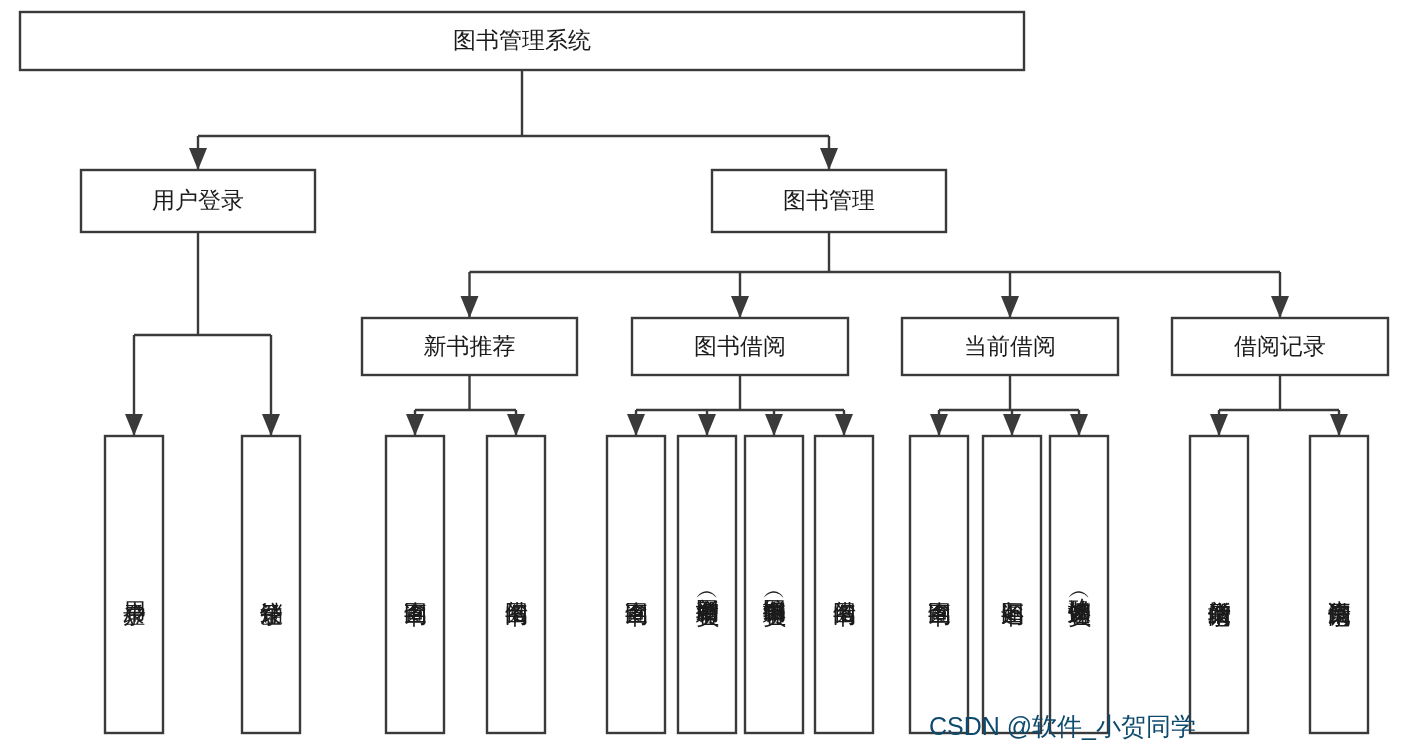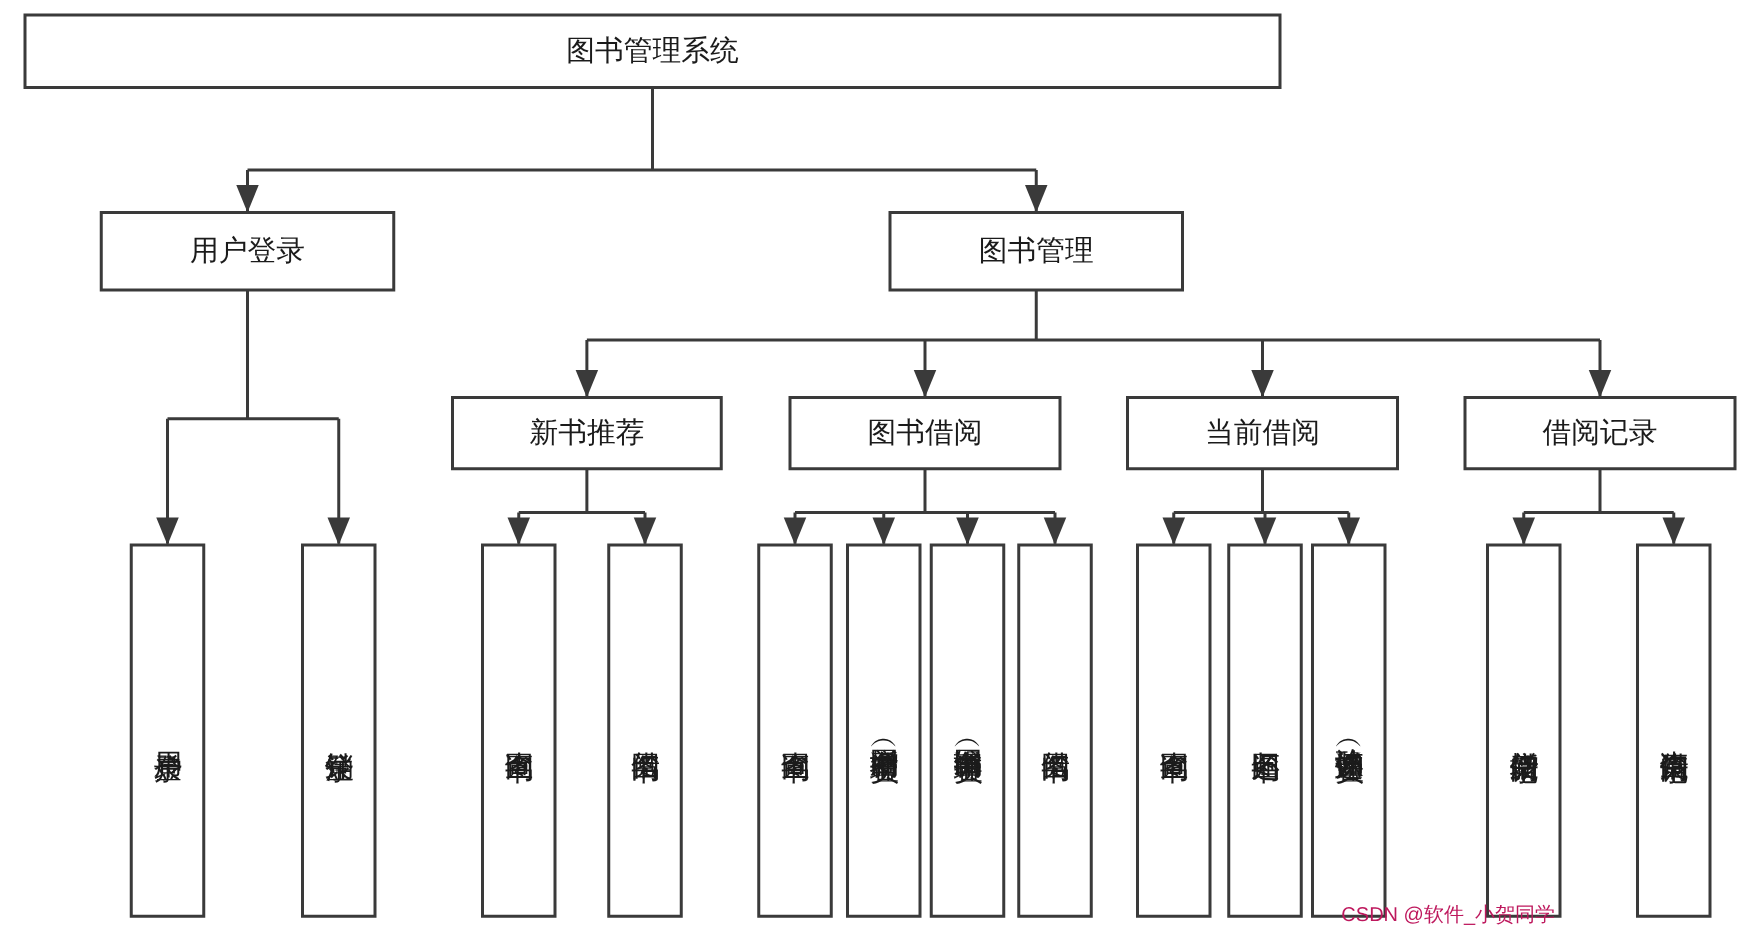--- a/index.html
+++ b/index.html
@@ -11,21 +11,20 @@
     width: 1405px;
     height: 747px;
     font-family: "Liberation Sans", "DejaVu Sans", sans-serif;
     overflow: hidden;
     position: relative;
   }
   #diagram-root {
     position: relative;
     width: 1216px;
     height: 747px;
-    padding-left: 36px;
   }
   svg.diagram-canvas {
     position: absolute;
     top: 0;
     left: 0;
     width: 1405px;
     height: 747px;
   }
   .node-box {
     fill: #ffffff;
@@ -61,25 +60,25 @@
     letter-spacing: 1px;
     display: flex;
     align-items: center;
     justify-content: center;
     text-align: center;
     pointer-events: none;
     user-select: none;
   }
   .watermark {
     position: absolute;
-    right: 8px;
+    right: 20px;
     bottom: 4px;
     font-family: "Liberation Sans", "DejaVu Sans", sans-serif;
-    font-size: 16px;
-    color: #be185d;
+    font-size: 25px;
+    color: #0c4a6e;
     white-space: pre;
   }
 </style>
 </head>
 <body>
 
 <div id="diagram-root">
 
   <svg class="diagram-canvas" viewBox="0 0 1405 747">
     <g id="connectors-layer">

